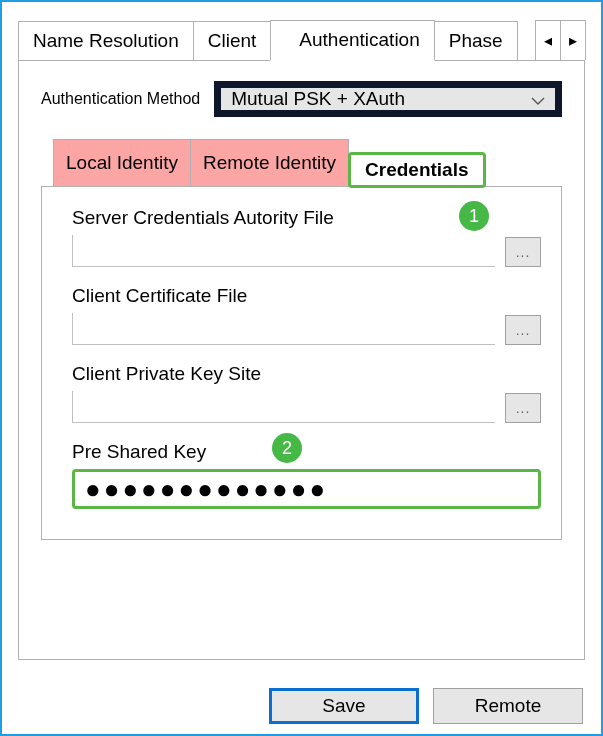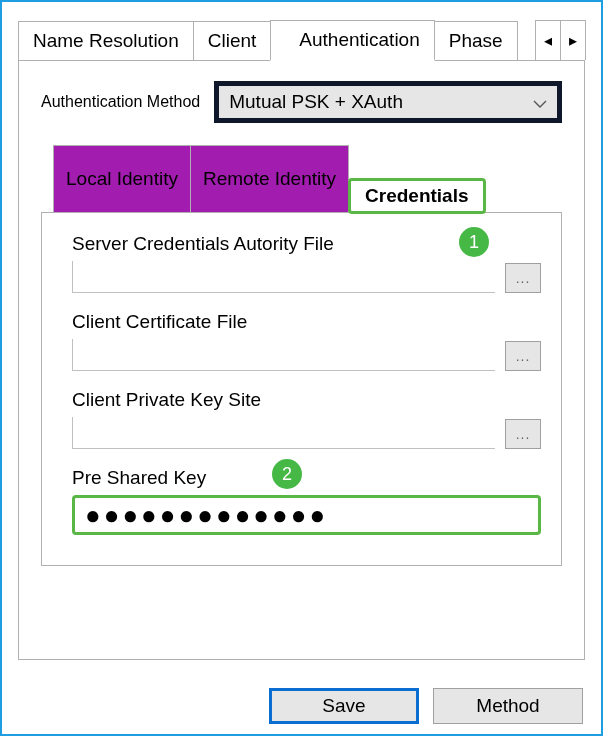--- a/index.html
+++ b/index.html
@@ -97,43 +97,43 @@
       align-items: center;
       gap: 14px;
       margin-bottom: 22px;
     }
     .auth-row .label {
       font-size: 16px;
     }
     .dropdown {
       flex: 1;
       background: #e6e6e6;
-      border: 5px solid #0f172a;
-      height: 42px;
+      border: 7px solid #0f172a;
+      height: 36px;
       display: flex;
       align-items: center;
       justify-content: space-between;
       padding: 0 10px;
       font-size: 19px;
       cursor: pointer;
     }
     .chevron { display: inline-block; }
     .sub-tabs {
       display: flex;
       align-items: flex-end;
       margin-left: 12px;
       position: relative;
       z-index: 2;
     }
     .sub-tab {
-      padding: 22px 12px;
+      padding: 12px 12px;
       font-size: 19px;
       border: 1px solid #b0b0b0;
       border-bottom: none;
-      background: #a21caf;
+      background: #fca5a5;
       cursor: pointer;
       margin-right: -1px;
     }
     .sub-tab.active {
       border: 3px solid #5ab645;
       border-radius: 4px;
       padding: 4px 14px;
       background: #fff;
       position: relative;
       z-index: 3;
@@ -303,15 +303,15 @@
           <div class="psk-input">
             <span>●●●●●●●●●●●●●</span>
           </div>
         </div>
       </div>
     </div>
   </div>
 
   <div class="buttons">
     <div class="btn btn-save">Save</div>
-    <div class="btn btn-cancel">Method</div>
+    <div class="btn btn-cancel">Remote</div>
   </div>
 </div>
 
 </body></html>

